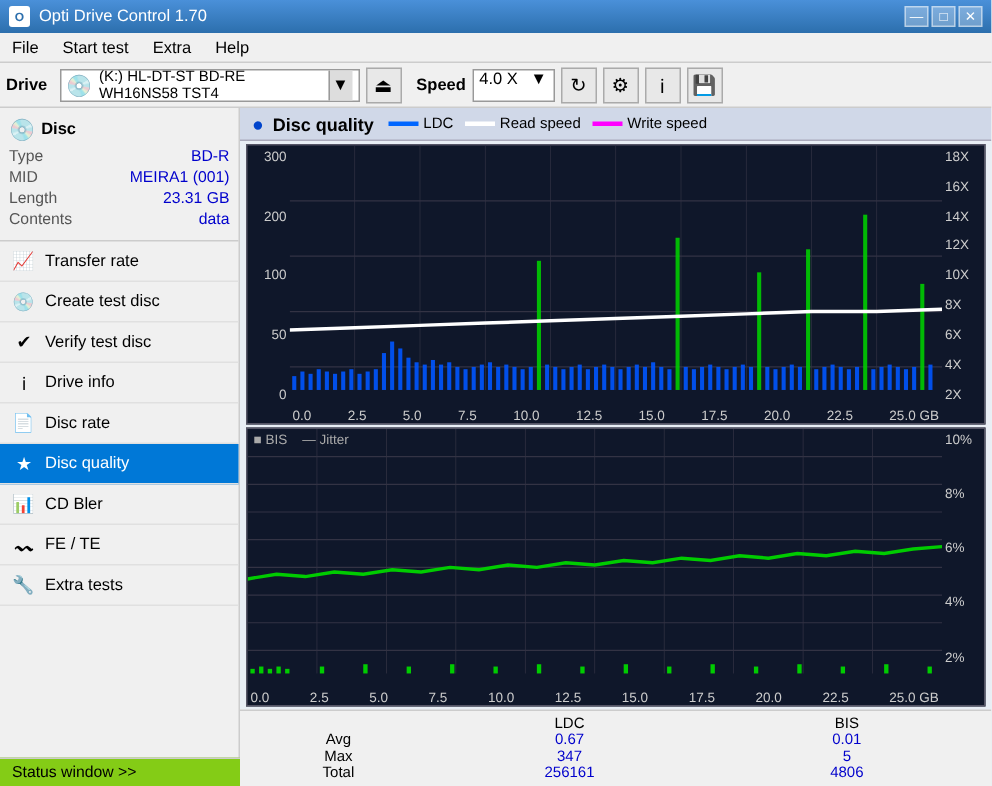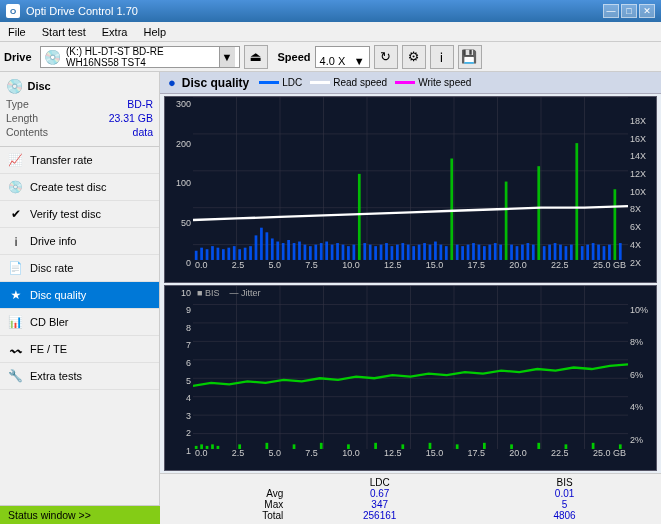--- a/index.html
+++ b/index.html
@@ -134,21 +134,21 @@
       margin-left: 6px;
     }
     #speed-select {
       background: white;
       border: 1px solid #999;
       height: 22px;
       padding: 0 4px;
       font-size: 11px;
       width: 55px;
       display: flex;
-      align-items: flex-end;
+      align-items: flex-start;
       justify-content: space-between;
     }
 
     
     #main {
       display: flex;
       height: calc(524px - 22px - 20px - 30px);
     }
 
     
@@ -338,36 +338,36 @@
       font-size: 9px;
       color: #ccc;
       text-align: right;
     }
     .chart-y-axis-right {
       width: 28px;
       flex-shrink: 0;
       display: flex;
       flex-direction: column;
       justify-content: space-between;
-      padding: 19px 0 14px 2px;
+      padding: 2px 0 14px 2px;
       font-size: 9px;
       color: #ccc;
     }
     .chart-inner {
       flex: 1;
       position: relative;
       overflow: hidden;
     }
     .chart-svg {
       width: 100%;
       height: 100%;
     }
     .chart-x-labels {
       position: absolute;
-      bottom: 12px;
+      bottom: 0;
       left: 0;
       right: 0;
       height: 14px;
       display: flex;
       justify-content: space-between;
       padding: 0 2px;
       font-size: 9px;
       color: #ccc;
       align-items: flex-end;
     }
@@ -390,21 +390,21 @@
       padding: 0 4px;
       width: 60px;
     }
     #stats-table td {
       text-align: center;
       color: #0000cc;
       padding: 0 4px;
     }
     #stats-table td.label-cell {
       color: #000;
-      text-align: right;
+      text-align: center;
     }
   </style>
 </head>
 <body>
 
 <div id="titlebar">
   <div id="titlebar-left">
     <div id="titlebar-icon">O</div>
     <span>Opti Drive Control 1.70</span>
   </div>
@@ -446,20 +446,24 @@
   <div id="sidebar">
 
     <div id="disc-panel">
       <div id="disc-header">
         <span style="font-size:14px;">💿</span>
         <span id="disc-title" style="font-weight:bold;">Disc</span>
       </div>
       <div class="disc-row">
         <span class="disc-row-label">Type</span>
         <span class="disc-row-value">BD-R</span>
+      </div>
+      <div class="disc-row">
+        <span class="disc-row-label">MID</span>
+        <span class="disc-row-value">MEIRA1 (001)</span>
       </div>
       <div class="disc-row">
         <span class="disc-row-label">Length</span>
         <span class="disc-row-value">23.31 GB</span>
       </div>
       <div class="disc-row">
         <span class="disc-row-label">Contents</span>
         <span class="disc-row-value">data</span>
       </div>
     </div>
@@ -664,32 +668,20 @@
           <span>12X</span>
           <span>10X</span>
           <span>8X</span>
           <span>6X</span>
           <span>4X</span>
           <span>2X</span>
         </div>
       </div>
 
       <div class="chart-container">
-        <div class="chart-y-axis">
-          <span>10</span>
-          <span>9</span>
-          <span>8</span>
-          <span>7</span>
-          <span>6</span>
-          <span>5</span>
-          <span>4</span>
-          <span>3</span>
-          <span>2</span>
-          <span>1</span>
-        </div>
         <div class="chart-inner">
           
           <div style="position:absolute;top:2px;left:4px;font-size:9px;color:#aaa;z-index:2;">■ BIS &nbsp;&nbsp; — Jitter</div>
           <svg class="chart-svg" viewBox="0 0 480 120" preserveAspectRatio="none">
 
             <line x1="0" y1="12" x2="480" y2="12" stroke="#334" stroke-width="0.5"></line>
             <line x1="0" y1="24" x2="480" y2="24" stroke="#334" stroke-width="0.5"></line>
             <line x1="0" y1="36" x2="480" y2="36" stroke="#334" stroke-width="0.5"></line>
             <line x1="0" y1="48" x2="480" y2="48" stroke="#334" stroke-width="0.5"></line>
             <line x1="0" y1="60" x2="480" y2="60" stroke="#334" stroke-width="0.5"></line>

